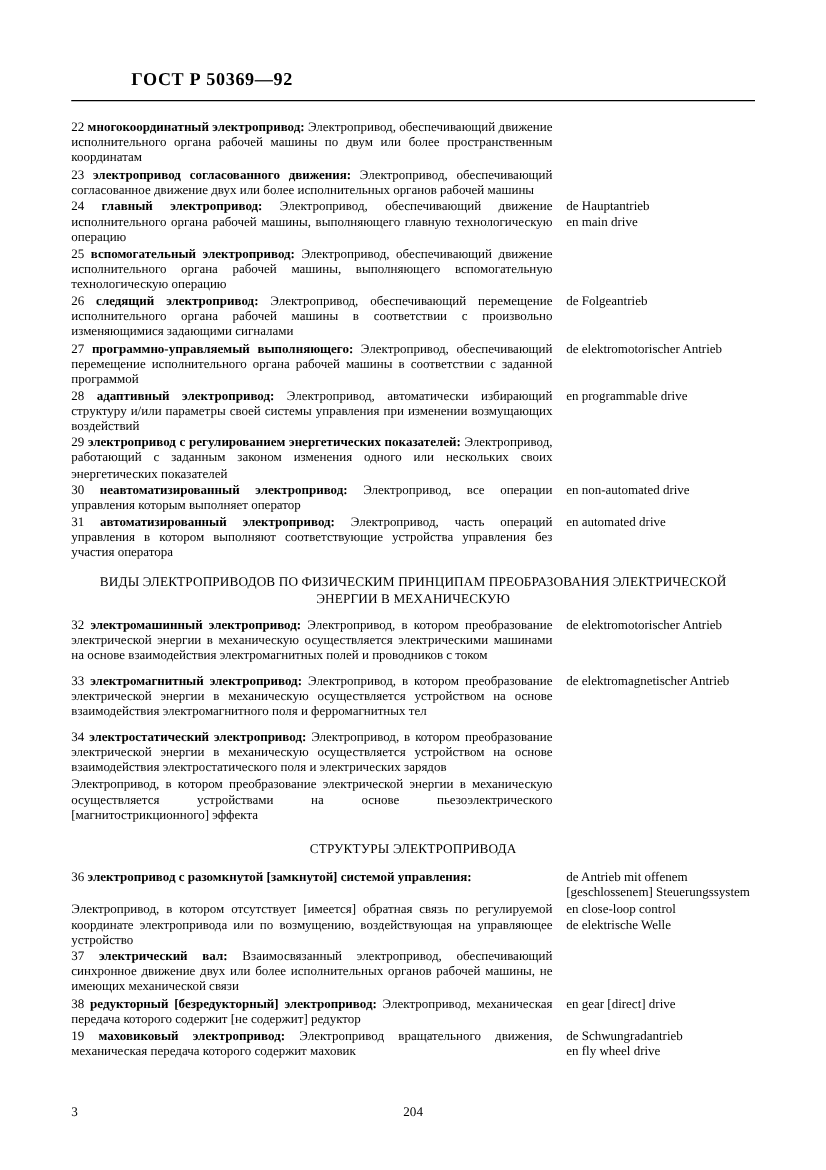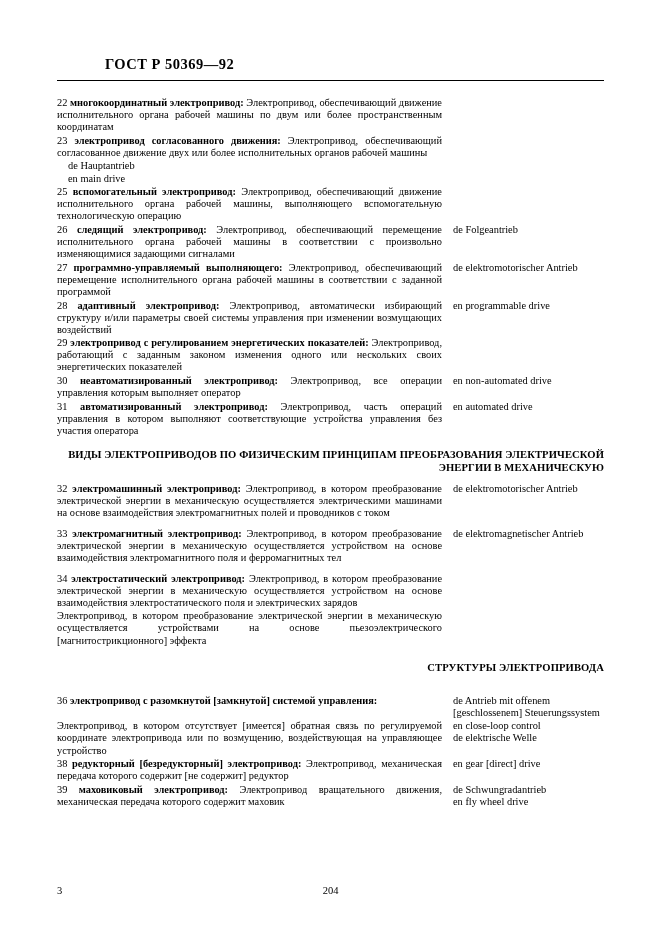--- a/index.html
+++ b/index.html
@@ -65,32 +65,32 @@
     box-sizing: border-box;
     white-space: pre-line;
   }
   .term {
     font-weight: bold;
   }
   .num {
     font-weight: normal;
   }
   .section-title {
-    text-align: right;
-    font-weight: bold;
+    text-align: center;
+    font-weight: normal;
     font-size: 10.6px;
     line-height: 13px;
     margin-top: 11px;
     margin-bottom: 9px;
     width: 547px;
     letter-spacing: 0.1px;
   }
   .section-title.single {
     margin-top: 14px;
-    margin-bottom: 21px;
+    margin-bottom: 11px;
   }
   .gap {
     height: 7px;
   }
   .footer-left {
     position: absolute;
     left: 57px;
     top: 885px;
     font-size: 10.5px;
   }
@@ -117,20 +117,21 @@
       <div class="body"><span class="num term">22</span> <span class="term">многокоординатный электропривод:</span><span> Электропривод, обеспечивающий движение исполнительного органа рабочей машины по двум или более пространственным координатам</span></div>
       <div class="trans"></div>
     </div>
 
     <div class="entry">
       <div class="body"><span class="num term">23</span> <span class="term">электропривод  согласованного  движения:</span><span>  Электропривод, обеспечивающий согласованное движение двух или более исполнительных органов рабочей машины</span></div>
       <div class="trans"></div>
     </div>
 
     <div class="entry">
+      <div class="body"><span class="num term">24</span> <span class="term">главный электропривод:</span><span> Электропривод, обеспечивающий движение исполнительного органа рабочей машины, выполняющего главную технологическую операцию</span></div>
       <div class="trans">de Hauptantrieb
 en main drive</div>
     </div>
 
     <div class="entry">
       <div class="body"><span class="num term">25</span> <span class="term">вспомогательный электропривод:</span><span> Электропривод, обеспечивающий движение исполнительного органа рабочей машины, выполняющего вспомогательную технологическую операцию</span></div>
     </div>
 
     <div class="entry">
       <div class="body"><span class="num term">26</span> <span class="term">следящий электропривод:</span><span> Электропривод, обеспечивающий перемещение исполнительного органа рабочей машины в соответствии с произвольно изменяющимися задающими сигналами</span></div>
@@ -196,28 +197,32 @@
       <div class="body"><span class="num term">36</span> <span class="term">электропривод с разомкнутой [замкнутой] системой управления:</span><span></span></div>
       <div class="trans">de Antrieb mit offenem [geschlossenem] Steuerungssystem</div>
     </div>
 
     <div class="entry">
       <div class="body"><span>Электропривод, в котором отсутствует [имеется] обратная связь по регулируемой координате электропривода или по возмущению, воздействующая на управляющее устройство</span></div>
       <div class="trans">en close-loop control
 de elektrische Welle</div>
     </div>
 
+    <div class="entry">
+      <div class="body"><span class="num term">37</span> <span class="term">электрический вал:</span><span> Взаимосвязанный электропривод, обеспечивающий синхронное движение двух или более исполнительных органов рабочей машины, не имеющих механической связи</span></div>
+      <div class="trans"></div>
+    </div>
 
     <div class="entry">
       <div class="body"><span class="num term">38</span> <span class="term">редукторный [безредукторный] электропривод:</span><span> Электропривод, механическая передача которого содержит [не содержит] редуктор</span></div>
       <div class="trans">en gear [direct] drive</div>
     </div>
 
     <div class="entry">
-      <div class="body"><span class="num term">39</span> <span class="term">маховиковый электропривод:</span><span> Электропривод вращательного движения, механическая передача которого содержит маховик</span></div>
+      <div class="body"><span class="num term">19</span> <span class="term">маховиковый электропривод:</span><span> Электропривод вращательного движения, механическая передача которого содержит маховик</span></div>
       <div class="trans">de Schwungradantrieb
 en fly wheel drive</div>
     </div>
 
   </div>
 
   <div class="footer-left">3</div>
   <div class="footer-center">204</div>
 
 </div>

